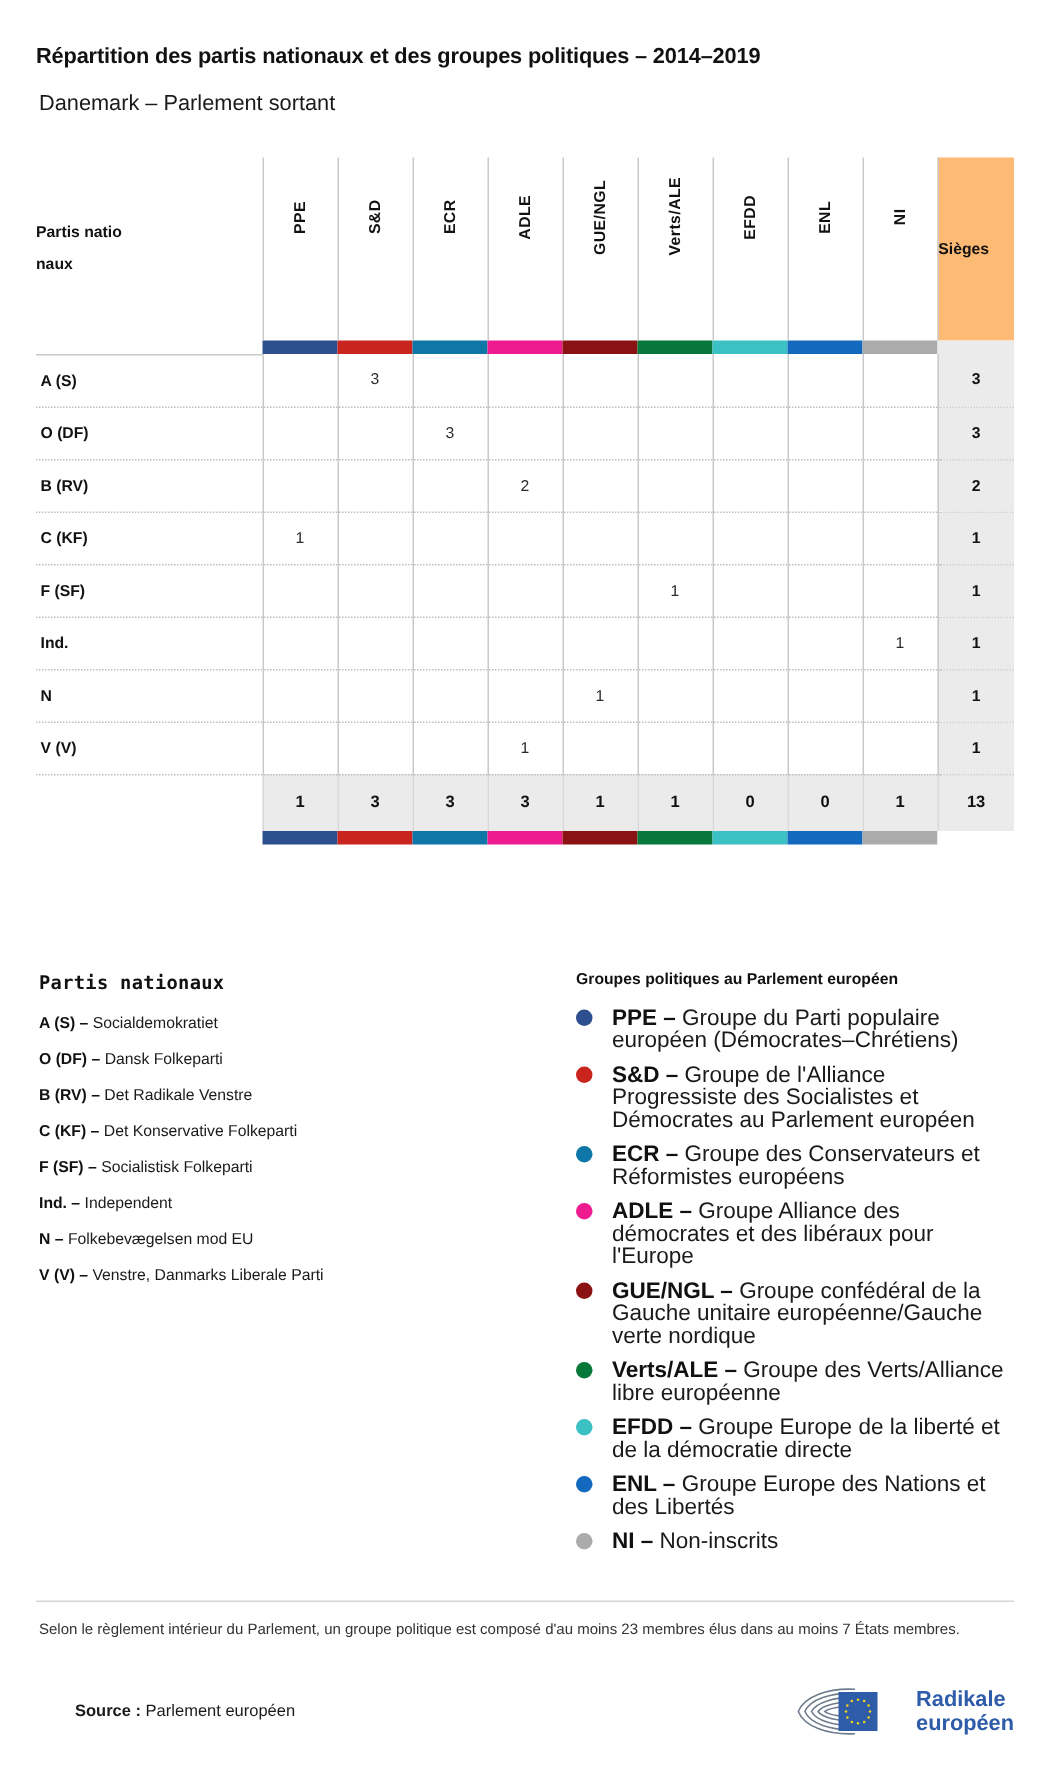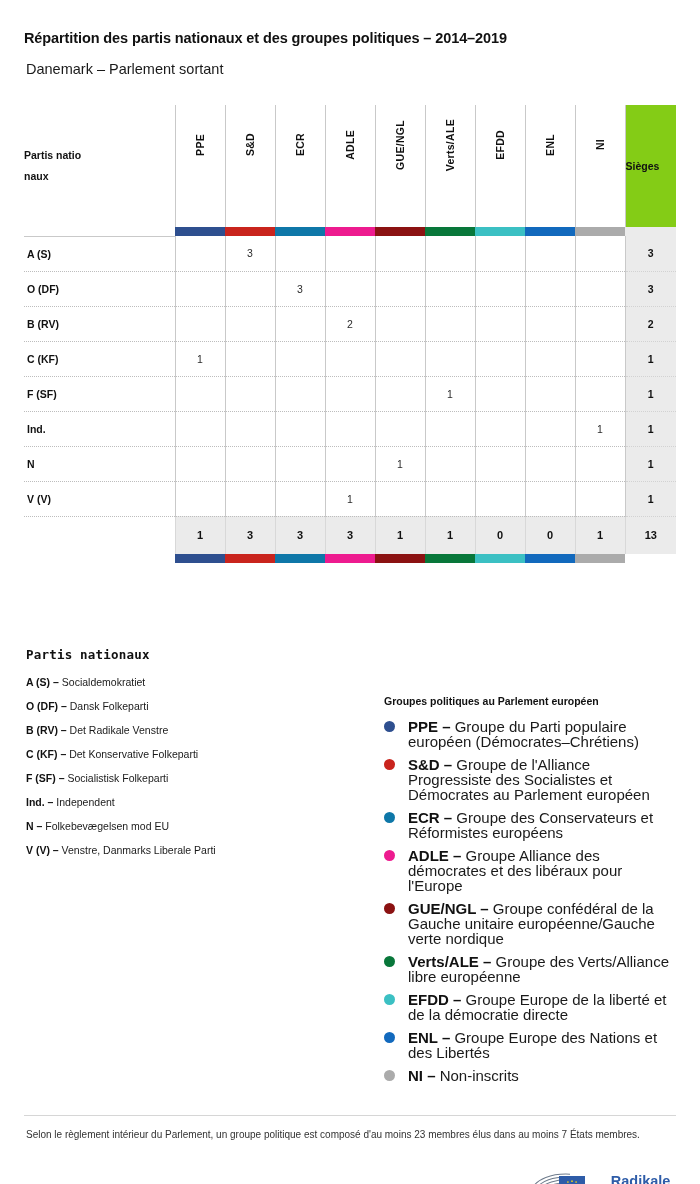--- a/index.html
+++ b/index.html
@@ -45,21 +45,21 @@
     border-left: 1px solid #c9c9c9; border-right: 1px solid #c9c9c9;
     height: 122px;
   }
   .hdr-grp .vtext {
     writing-mode: vertical-rl; transform: rotate(180deg);
     font-size: 10.5px; font-weight: bold; letter-spacing: 0.3px;
     white-space: nowrap; display: inline-block;
     margin: 0 auto 38px auto; color: #111;
   }
   .hdr-seats {
-    background: #84cc16; vertical-align: bottom; text-align: left;
+    background: #fdba74; vertical-align: bottom; text-align: left;
     font-size: 10.5px; font-weight: bold; padding: 0 0 8px 10px; color: #111;
   }
 
   
   .strip-row td { height: 9px; padding: 0; }
   .strip-row td.lbl { border-bottom: 1px solid #c9c9c9; }
   .strip-row td.seat-strip { background: #ebebeb; }
   .strip { display: block; height: 9px; width: 100%; }
 
   
@@ -99,21 +99,21 @@
   .legends { display: flex; margin-top: 84px; }
   .legend-left { width: 360px; padding-left: 2px; }
   .legend-right { width: 292px; }
 
   .leg-title-left {
     font-family: "DejaVu Sans Mono", monospace;
     font-size: 12.5px; font-weight: bold; color: #111;
     letter-spacing: 0.2px; margin-bottom: 13px;
   }
   .leg-title-right {
-    font-size: 10.5px; font-weight: bold; color: #111; margin-bottom: 12px; margin-top: 48px;
+    font-size: 10.5px; font-weight: bold; color: #111; margin-bottom: 12px;
   }
   .party-item {
     font-size: 10.5px; line-height: 15px; margin-bottom: 9px; color: #1a1a1a;
   }
   .party-item b { font-weight: bold; color: #111; }
 
   .grp-item { display: flex; margin-bottom: 8px; }
   .grp-dot {
     width: 11px; height: 11px; border-radius: 50%;
     flex: 0 0 11px; margin-top: 2px; margin-right: 13px;

